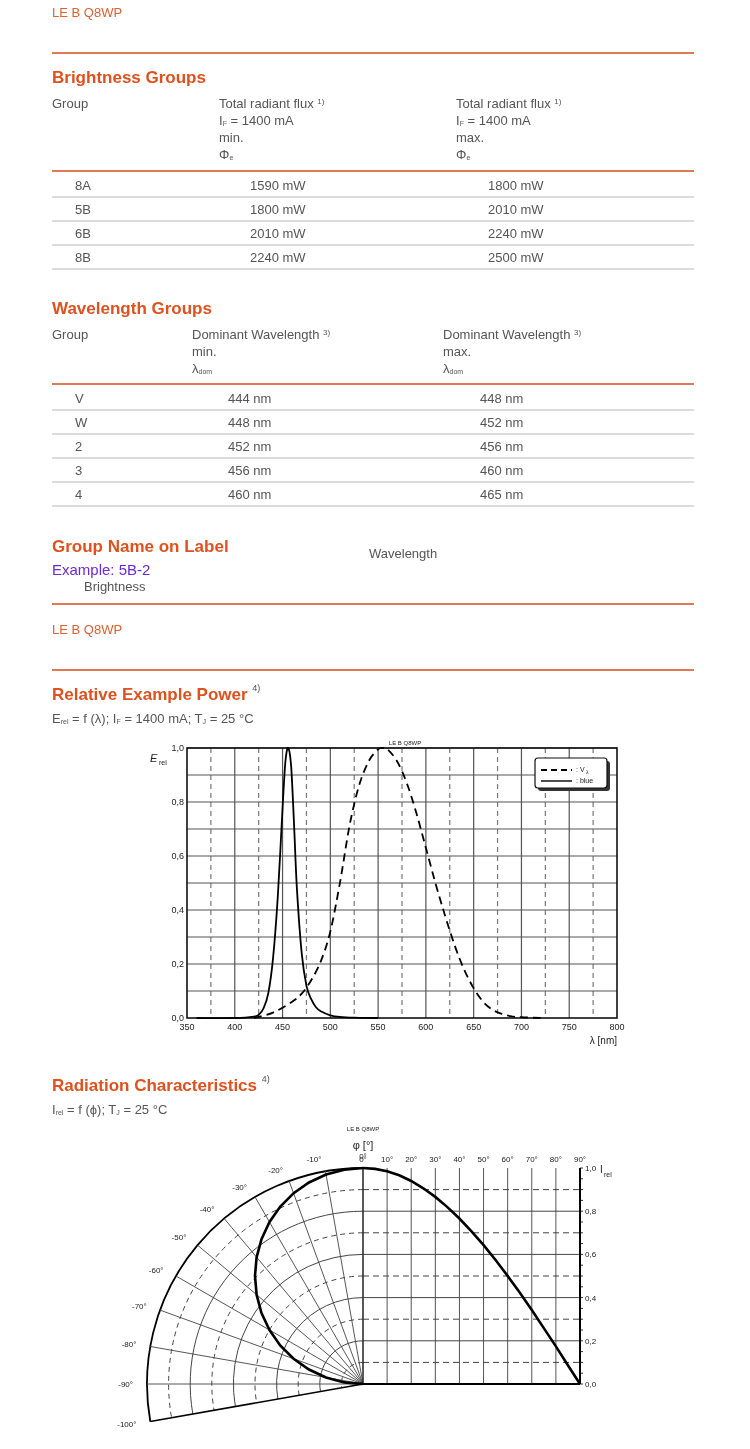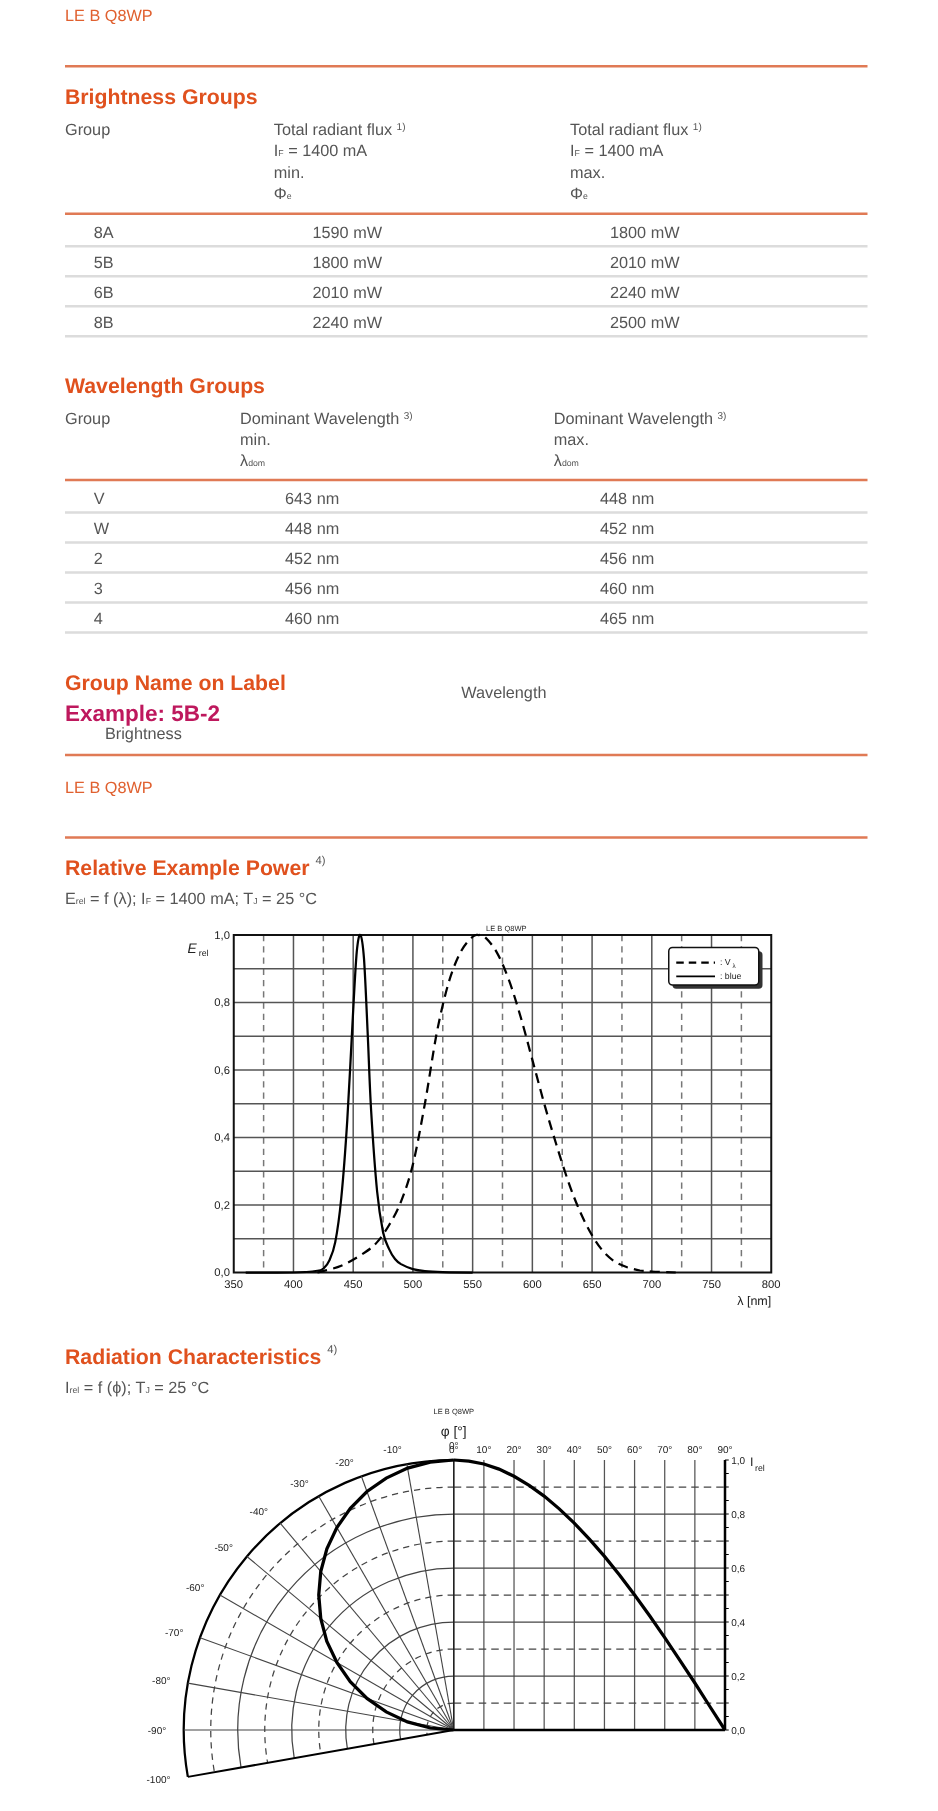--- a/index.html
+++ b/index.html
@@ -70,21 +70,21 @@
 </div>
 <div class="abs txt" style="left:443px;top:326px;">
   <div><span>Dominant Wavelength</span> <span class="sup">3)</span></div>
   <div>max.</div>
   <div><span>λ</span><span class="sub">dom</span></div>
 </div>
 <div class="hdrline" style="top:383px;"></div>
 <div id="wl-rows">
     <div class="row" style="top: 387px;">
       <span style="left: 0px;">V</span>
-      <span style="left: 153px;">643 nm</span>
+      <span style="left: 153px;">444 nm</span>
       <span style="left: 405px;">448 nm</span>
     </div>
     <div class="row" style="top: 411px;">
       <span style="left: 0px;">W</span>
       <span style="left: 153px;">448 nm</span>
       <span style="left: 405px;">452 nm</span>
     </div>
     <div class="row" style="top: 435px;">
       <span style="left: 0px;">2</span>
       <span style="left: 153px;">452 nm</span>
@@ -96,21 +96,21 @@
       <span style="left: 405px;">460 nm</span>
     </div>
     <div class="row" style="top: 483px;">
       <span style="left: 0px;">4</span>
       <span style="left: 153px;">460 nm</span>
       <span style="left: 405px;">465 nm</span>
     </div>
   </div>
 
 <div class="abs h2" style="left:52px;top:537px;">Group Name on Label</div>
-<div class="abs" style="left:52px;top:561px;font-size:18px;font-weight:bold;color:#be185d;">Example: 5B-2</div>
+<div class="abs" style="left:52px;top:561px;font-size:15px;font-weight:normal;color:#6d28d9;">Example: 5B-2</div>
 <div class="abs txt" style="left:52px;top:578px;margin-left:32px;">Brightness</div>
 <div class="abs txt" style="left:369px;top:545px;">Wavelength</div>
 <div class="rule" style="top:603px;"></div>
 
 <div class="abs prod" style="left:52px;top:622px;">LE B Q8WP</div>
 <div class="rule" style="top:669px;"></div>
 
 <div class="abs h2" style="left:52px;top:685px;">
   <span>Relative Example Power</span>
   <span class="sup" style="font-weight:normal;font-size:9px;">4)</span>

